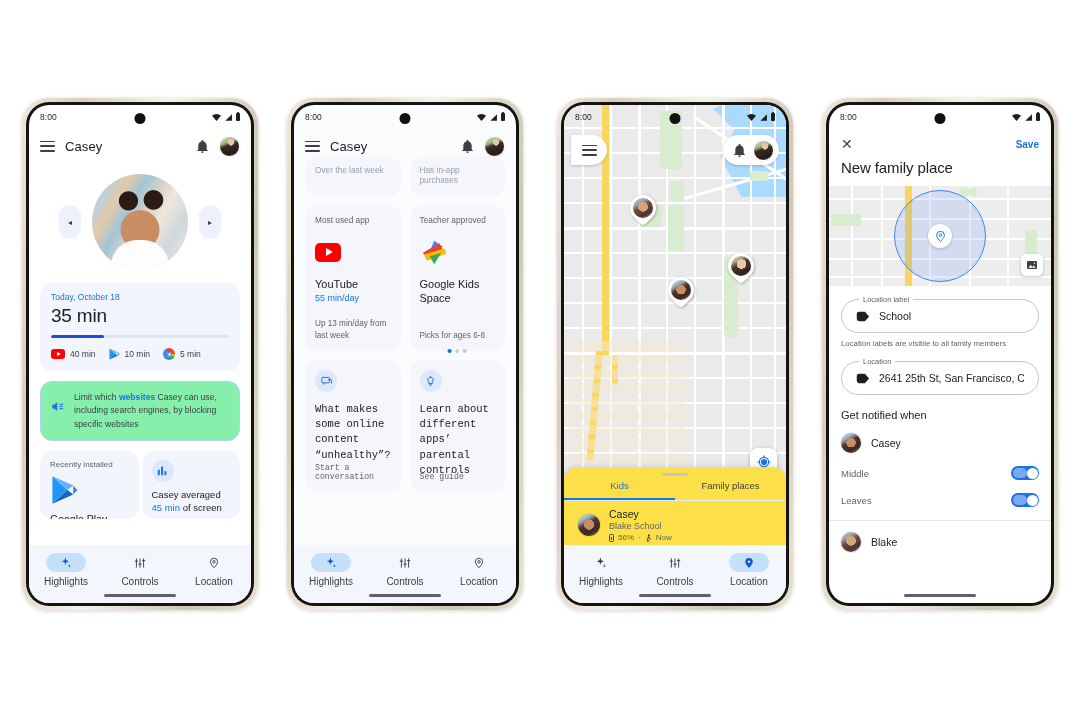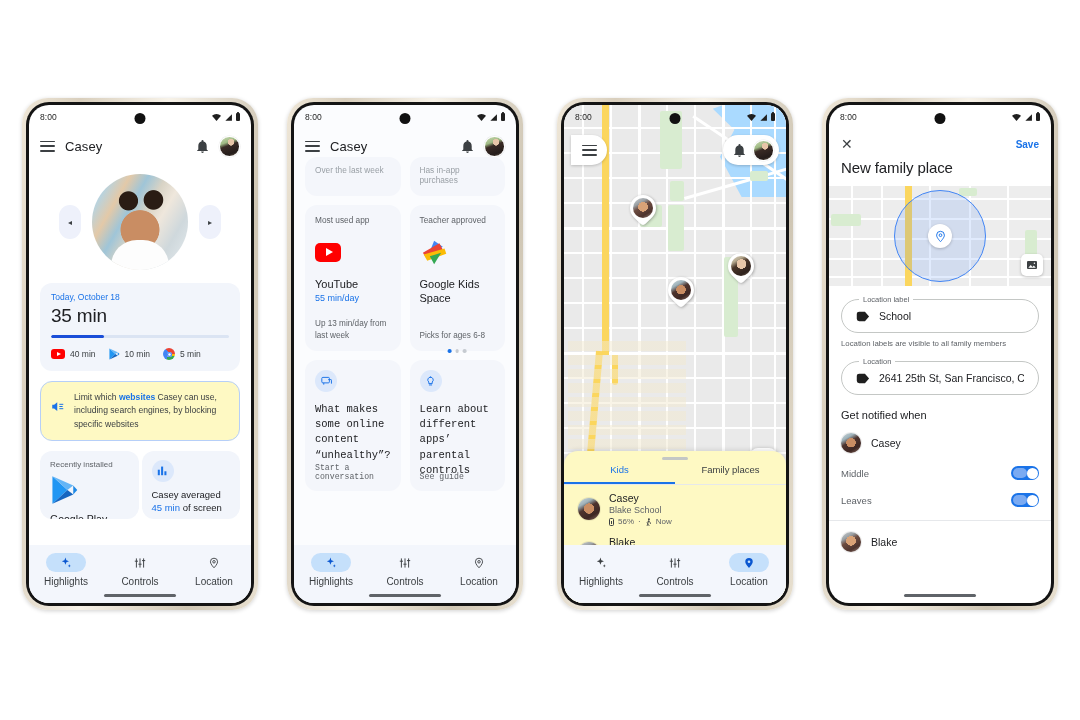--- a/index.html
+++ b/index.html
@@ -113,21 +113,21 @@
   .yt-ic i { width:0; height:0; border-left:4px solid #fff; border-top:2.5px solid transparent; border-bottom:2.5px solid transparent; margin-left:1px; }
   .play-ic { width:11px; height:12px; }
   .chrome-ic { width:12px; height:12px; border-radius:50%;
     background: conic-gradient(from -30deg, #ea4335 0 33%, #fbbc05 33% 40%, #34a853 40% 66%, #4285f4 66% 100%);
     display:flex; align-items:center; justify-content:center; }
   .chrome-ic::after { content:''; width:5px; height:5px; border-radius:50%; background:#fff;
     box-shadow: inset 0 0 0 1.2px #4285f4; }
 
   .tip-card {
     margin: 10px 11px 0; border: 1px solid #b6cff8; border-radius: 12px;
-    padding: 9px 10px; display: flex; gap: 8px; align-items: flex-start; background:#fef9c3;
+    padding: 9px 10px; display: flex; gap: 8px; align-items: flex-start; background:#86efac;
   }
   .tip-ic { width: 15px; height: 15px; flex: none; margin-top: 8px; }
   .tip-text { font-size: 8.6px; line-height: 1.55; color: #3c4043; }
   .tip-text b { color: #1a73e8; font-weight: 700; }
 
   .mini-row { display:flex; gap: 3px; margin: 10px 11px 0; }
   .mini-card { flex: 1; background:#f2f5fb; border-radius:12px; padding: 9px 10px; height: 68px; overflow:hidden; }
   .mini-label { font-size: 8px; color:#5f6368; margin-bottom: 6px; }
   .gplay-big { width: 28px; height: 30px; margin-bottom: 4px; }
   .mini-app-name { font-size: 10.5px; color:#202124; }
@@ -199,22 +199,22 @@
     width: 26px; height: 26px; border-radius: 50% 50% 50% 4px;
     transform: rotate(-45deg); background: #fff; box-shadow: 0 1px 3px rgba(0,0,0,.3);
     display:flex; align-items:center; justify-content:center;
   }
   .pin .pin-face { width: 20px; height: 20px; border-radius: 50%; transform: rotate(45deg); }
   .locate-btn {
     position:absolute; right: 9px; bottom: 128px; width: 27px; height: 27px; border-radius: 8px;
     background:#fff; box-shadow: 0 1px 4px rgba(0,0,0,.25); display:flex; align-items:center; justify-content:center; z-index: 20;
   }
   .sheet {
-    position: absolute; left: 0; right: 0; bottom: 0; height: 152px;
-    background:#fef9c3; border-radius: 14px 14px 0 0; box-shadow: 0 -1px 5px rgba(0,0,0,.12); z-index: 22;
+    position: absolute; left: 0; right: 0; bottom: 0; height: 136px;
+    background:#fde047; border-radius: 14px 14px 0 0; box-shadow: 0 -1px 5px rgba(0,0,0,.12); z-index: 22;
   }
   .tabs { display:flex; margin-top: 13px; border-bottom: 1px solid #e6e8eb; }
   .tab { flex:1; text-align:center; font-size: 9.5px; color:#3c4043; padding-bottom: 7px; }
   .tab.on { color:#1a73e8; border-bottom: 2px solid #1a73e8; }
   .kid-row { display:flex; gap: 9px; padding: 7px 14px 0; }
   .kid-av { width: 22px; height: 22px; border-radius: 50%; flex:none; margin-top: 6px;
             box-shadow: 0 0 0 1px rgba(0,0,0,.07); }
   .kid-name { font-size: 10.5px; color:#202124; }
   .kid-place { font-size: 9px; color:#5f6368; margin-top: 1px; }
   .kid-meta { font-size: 8px; color:#5f6368; margin-top: 2px; display:flex; align-items:center; gap: 4px; }

